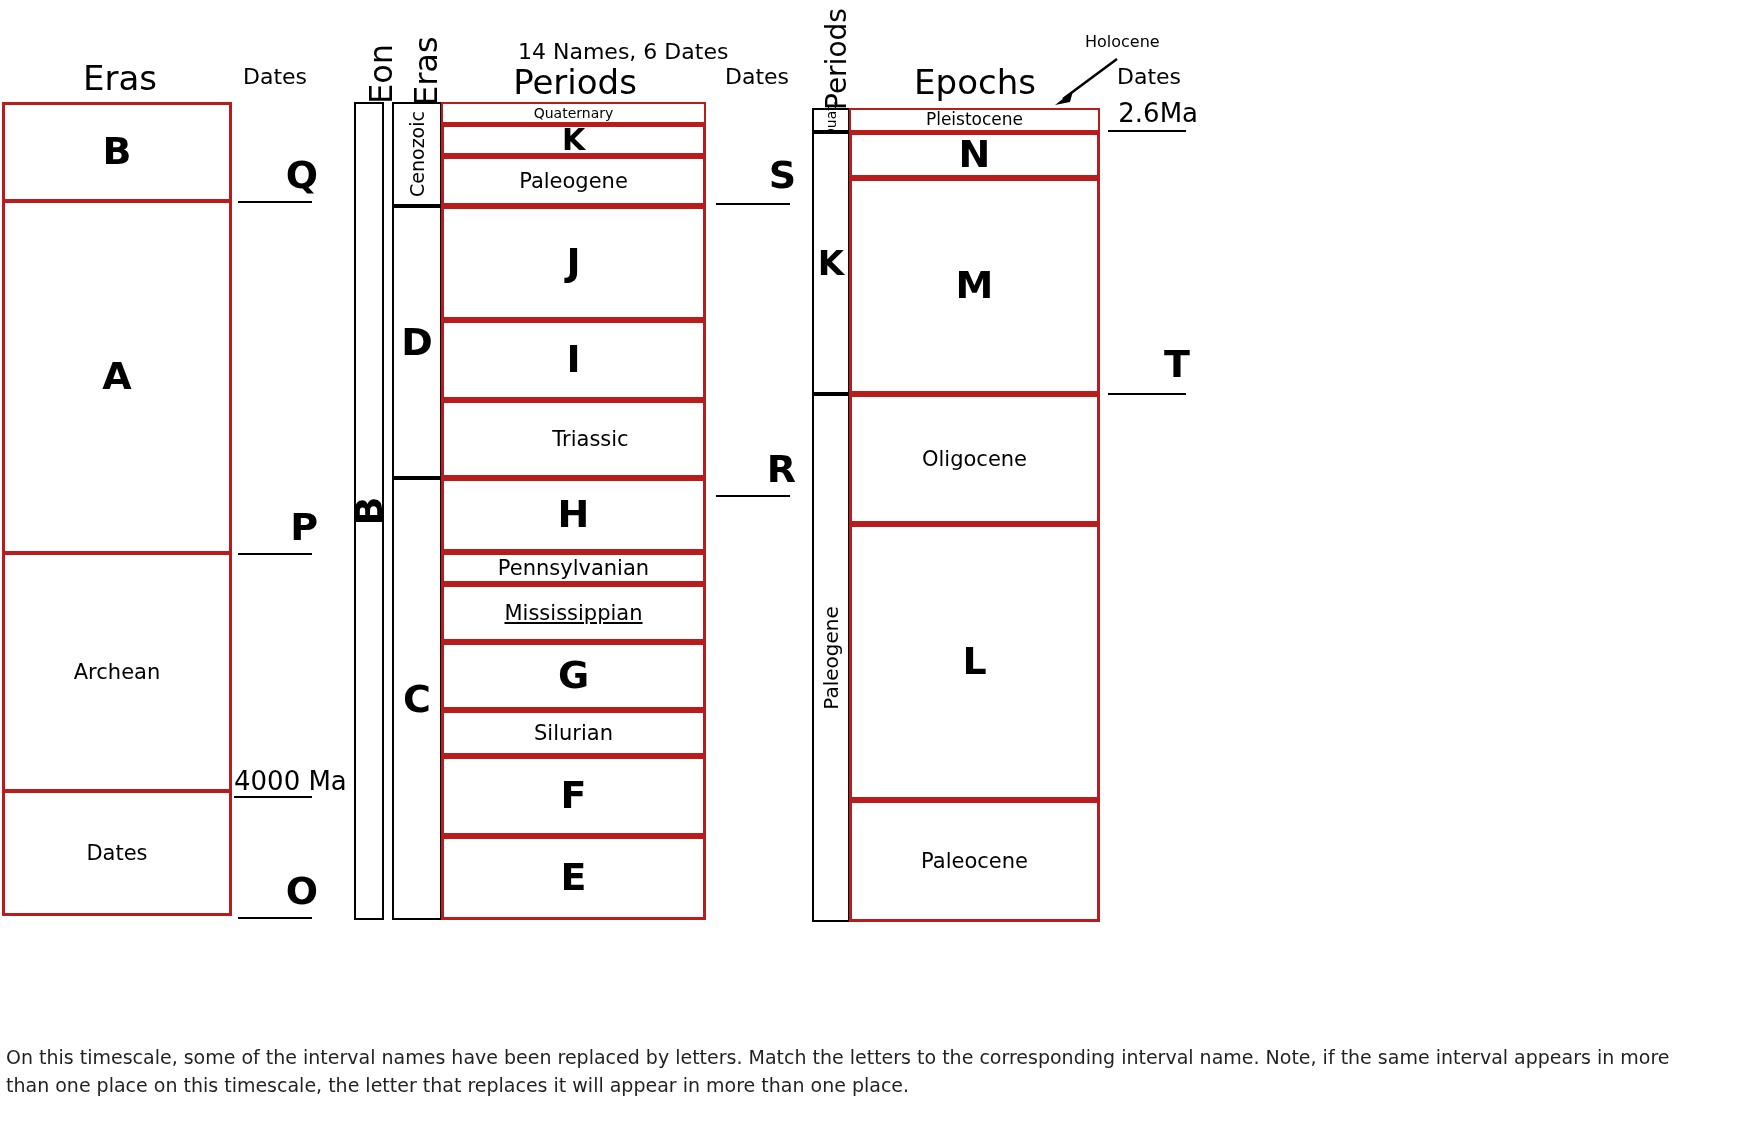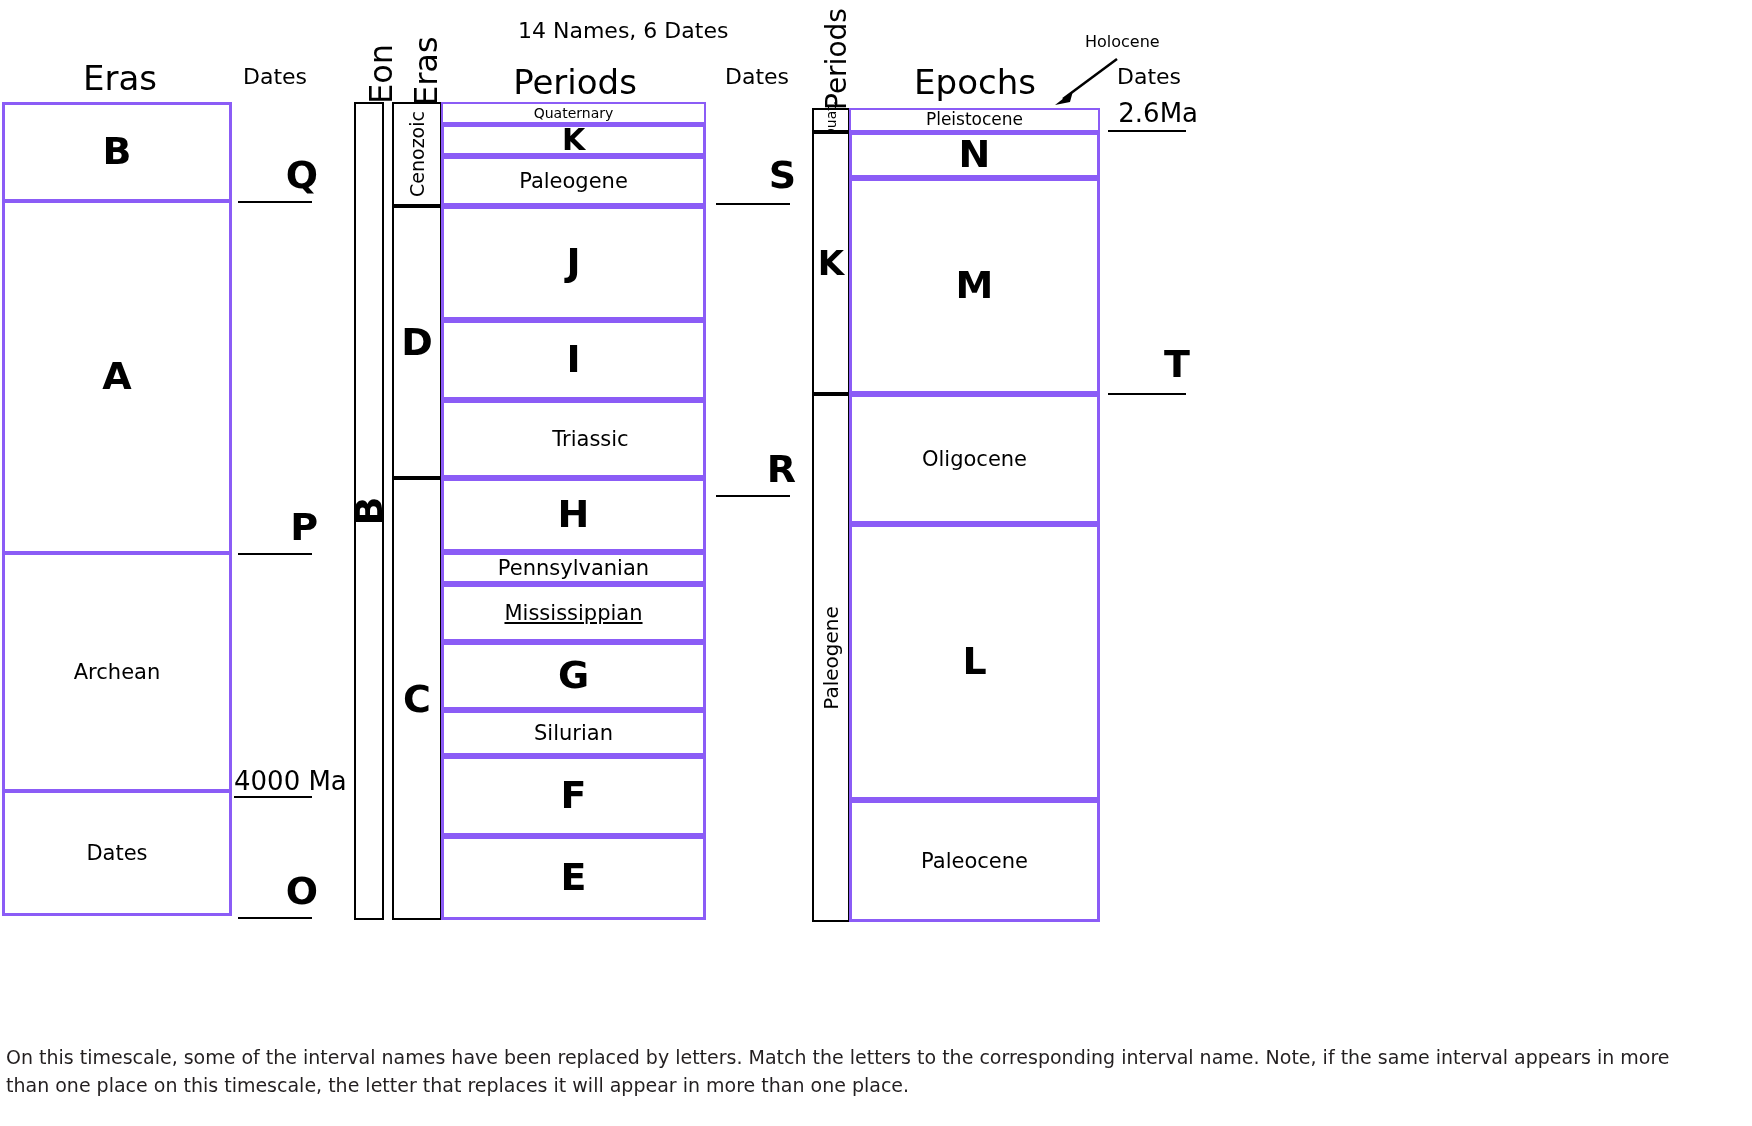--- a/index.html
+++ b/index.html
@@ -13,21 +13,21 @@
     position: relative;
     font-family: "DejaVu Sans", "Liberation Sans", sans-serif;
     color: #000000;
     overflow: hidden;
   }
 
   
   .cell {
     position: absolute;
     box-sizing: border-box;
-    border: 2px solid #8b5cf6;
+    border: 2px solid #b91c1c;
     background: #fff;
     display: flex;
     align-items: center;
     justify-content: center;
     text-align: center;
     line-height: 1.05;
   }
   .cell.thick { border-width: 3px; }
   .letter {
     font-weight: bold;
@@ -101,20 +101,21 @@
   .date-rule {
     position: absolute;
     border-bottom: 2px solid #000;
   }
 
   
   .note-title {
     position: absolute;
     font-size: 22px;
     white-space: nowrap;
+    margin-top: 21px;
   }
   .callout-label {
     position: absolute;
     font-size: 16px;
     white-space: nowrap;
   }
   .footer {
     position: absolute;
     font-size: 19px;
     line-height: 1.45;

